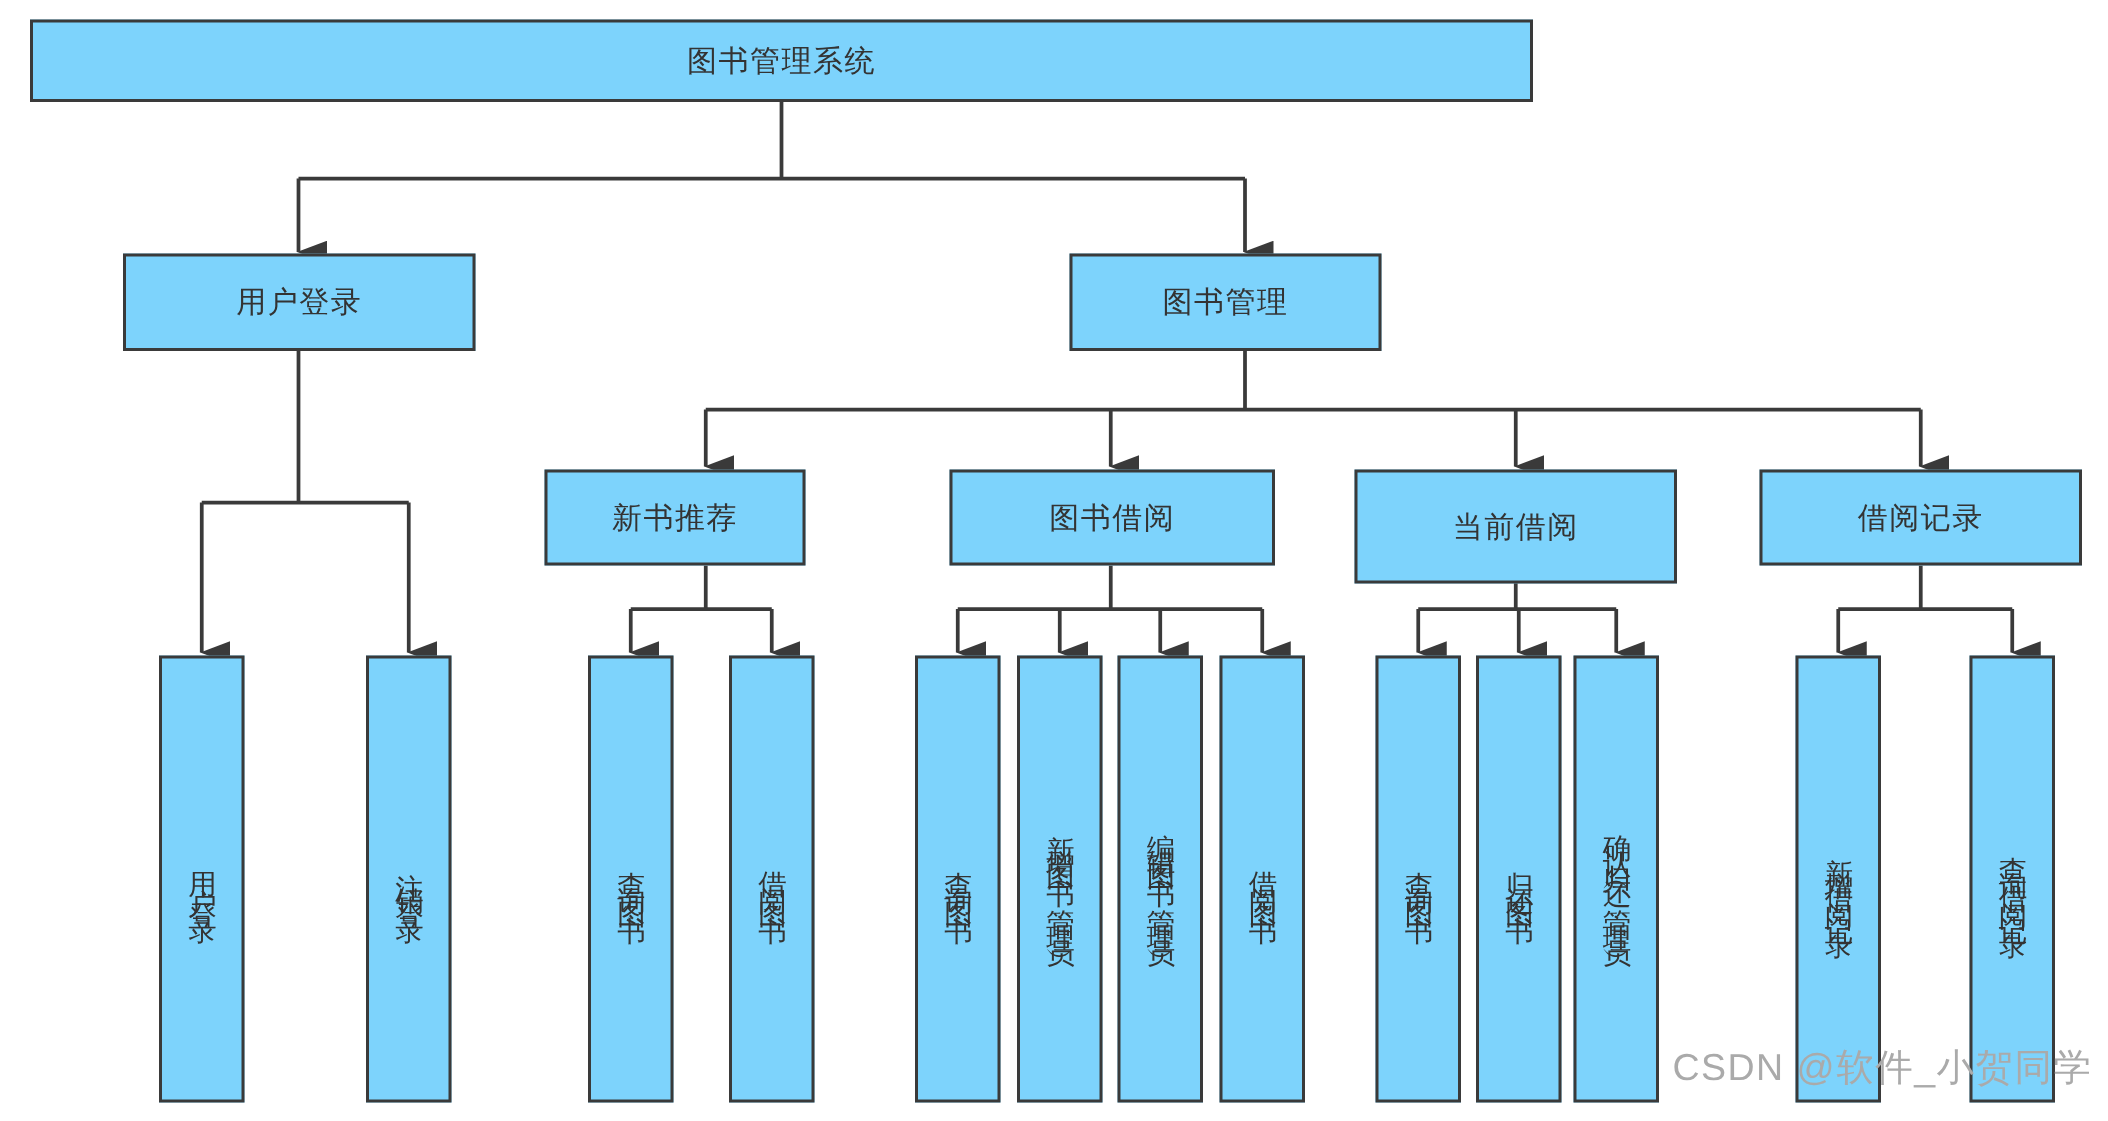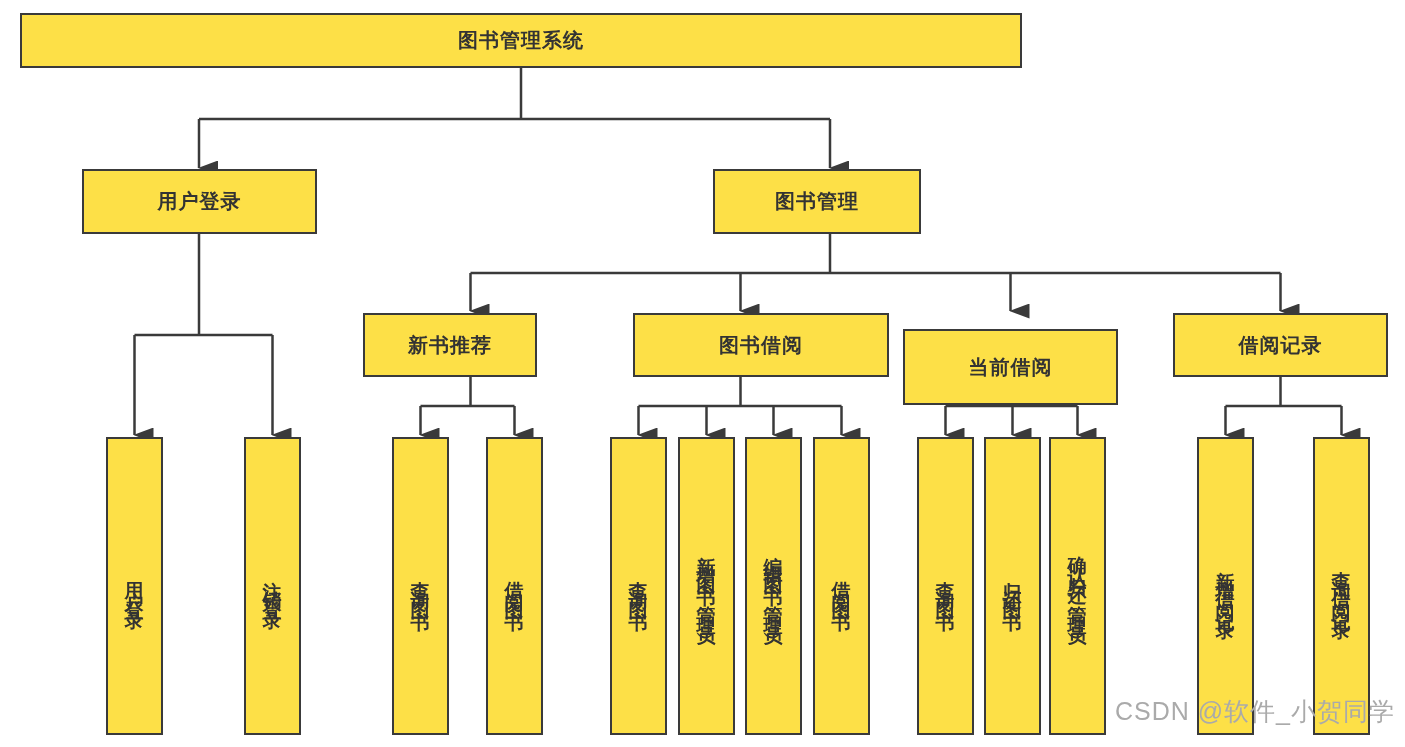--- a/index.html
+++ b/index.html
@@ -6,45 +6,44 @@
   #canvas{
     position:relative;
     width:1405px;height:747px;
     background:#ffffff;
     font-family:"Liberation Sans", sans-serif;
     overflow:hidden;
   }
   #wires{position:absolute;left:0;top:0;}
   .box{
     position:absolute;
-    background:#fde047;
+    background:#7dd3fc;
     border:2.5px solid #3a3a3a;
     box-sizing:border-box;
     display:flex;align-items:center;justify-content:center;
     color:#333333;
-    font-weight:bold;
   }
   .hbox{font-size:20px;letter-spacing:1px;}
   .leaf{width:57px;top:437px;height:298px;}
   .leaf span{
     writing-mode:vertical-rl;
     text-orientation:mixed;
     font-size:19px;
     letter-spacing:10px;
     line-height:57px;
     color:#333333;
     white-space:nowrap;
   }
   
   .n-root   {left:20px;  top:13px;  width:1002px; height:55px;}
   .n-user   {left:82px;  top:169px; width:235px;  height:65px;}
   .n-mgmt   {left:713px; top:169px; width:208px;  height:65px;}
   .n-rec    {left:363px; top:313px; width:174px;  height:64px;}
-  .n-borrow {left:633px; top:313px; width:256px;  height:64px;}
-  .n-current{left:903px; top:313px; width:215px;  height:76px;margin-top:16px;}
+  .n-borrow {left:633px; top:313px; width:217px;  height:64px;}
+  .n-current{left:903px; top:313px; width:215px;  height:76px;}
   .n-records{left:1173px;top:313px; width:215px;  height:64px;}
   
   .l1 {left:106px;}  .l2 {left:244px;}
   .l3 {left:392px;}  .l4 {left:486px;}
   .l5 {left:610px;}  .l6 {left:678px;}
   .l7 {left:745px;}  .l8 {left:813px;}
   .l9 {left:917px;}  .l10{left:984px;}  .l11{left:1049px;}
   .l12{left:1197px;} .l13{left:1313px;}
   #watermark{
     position:absolute;

